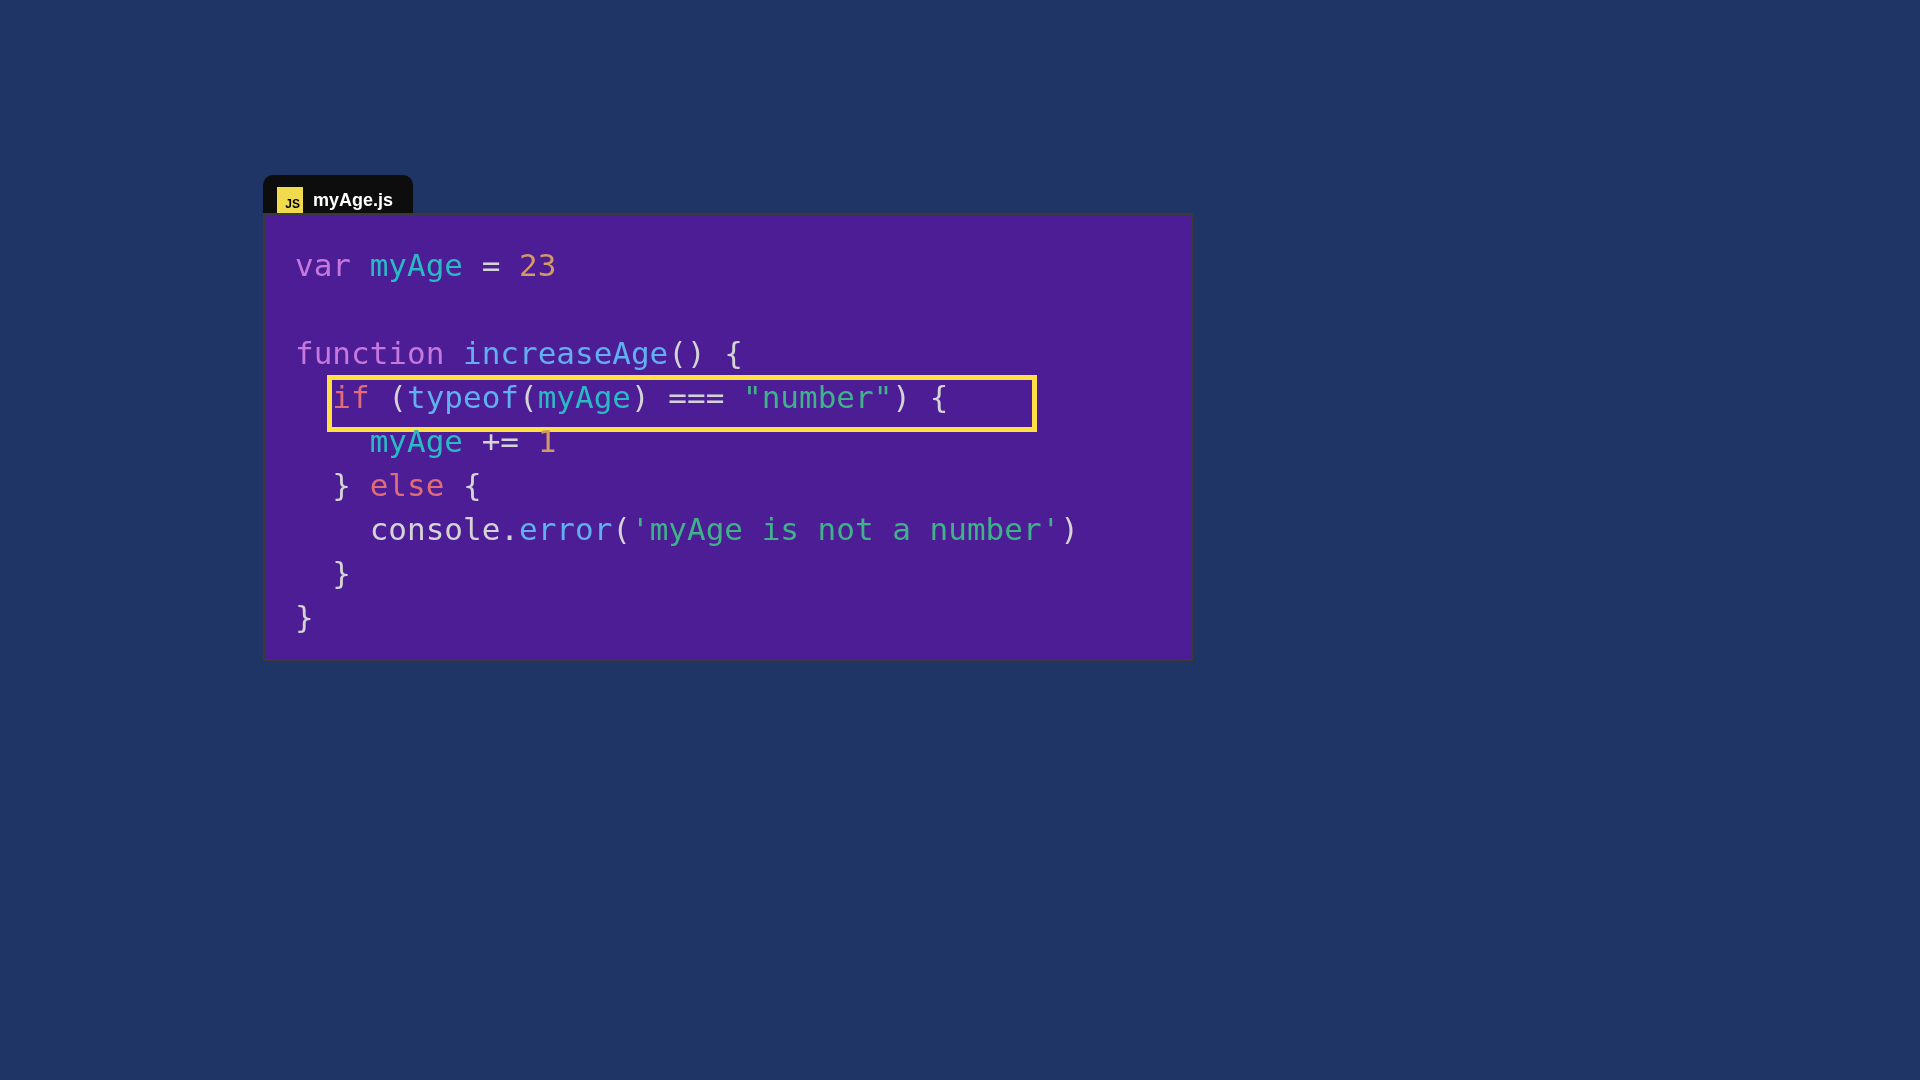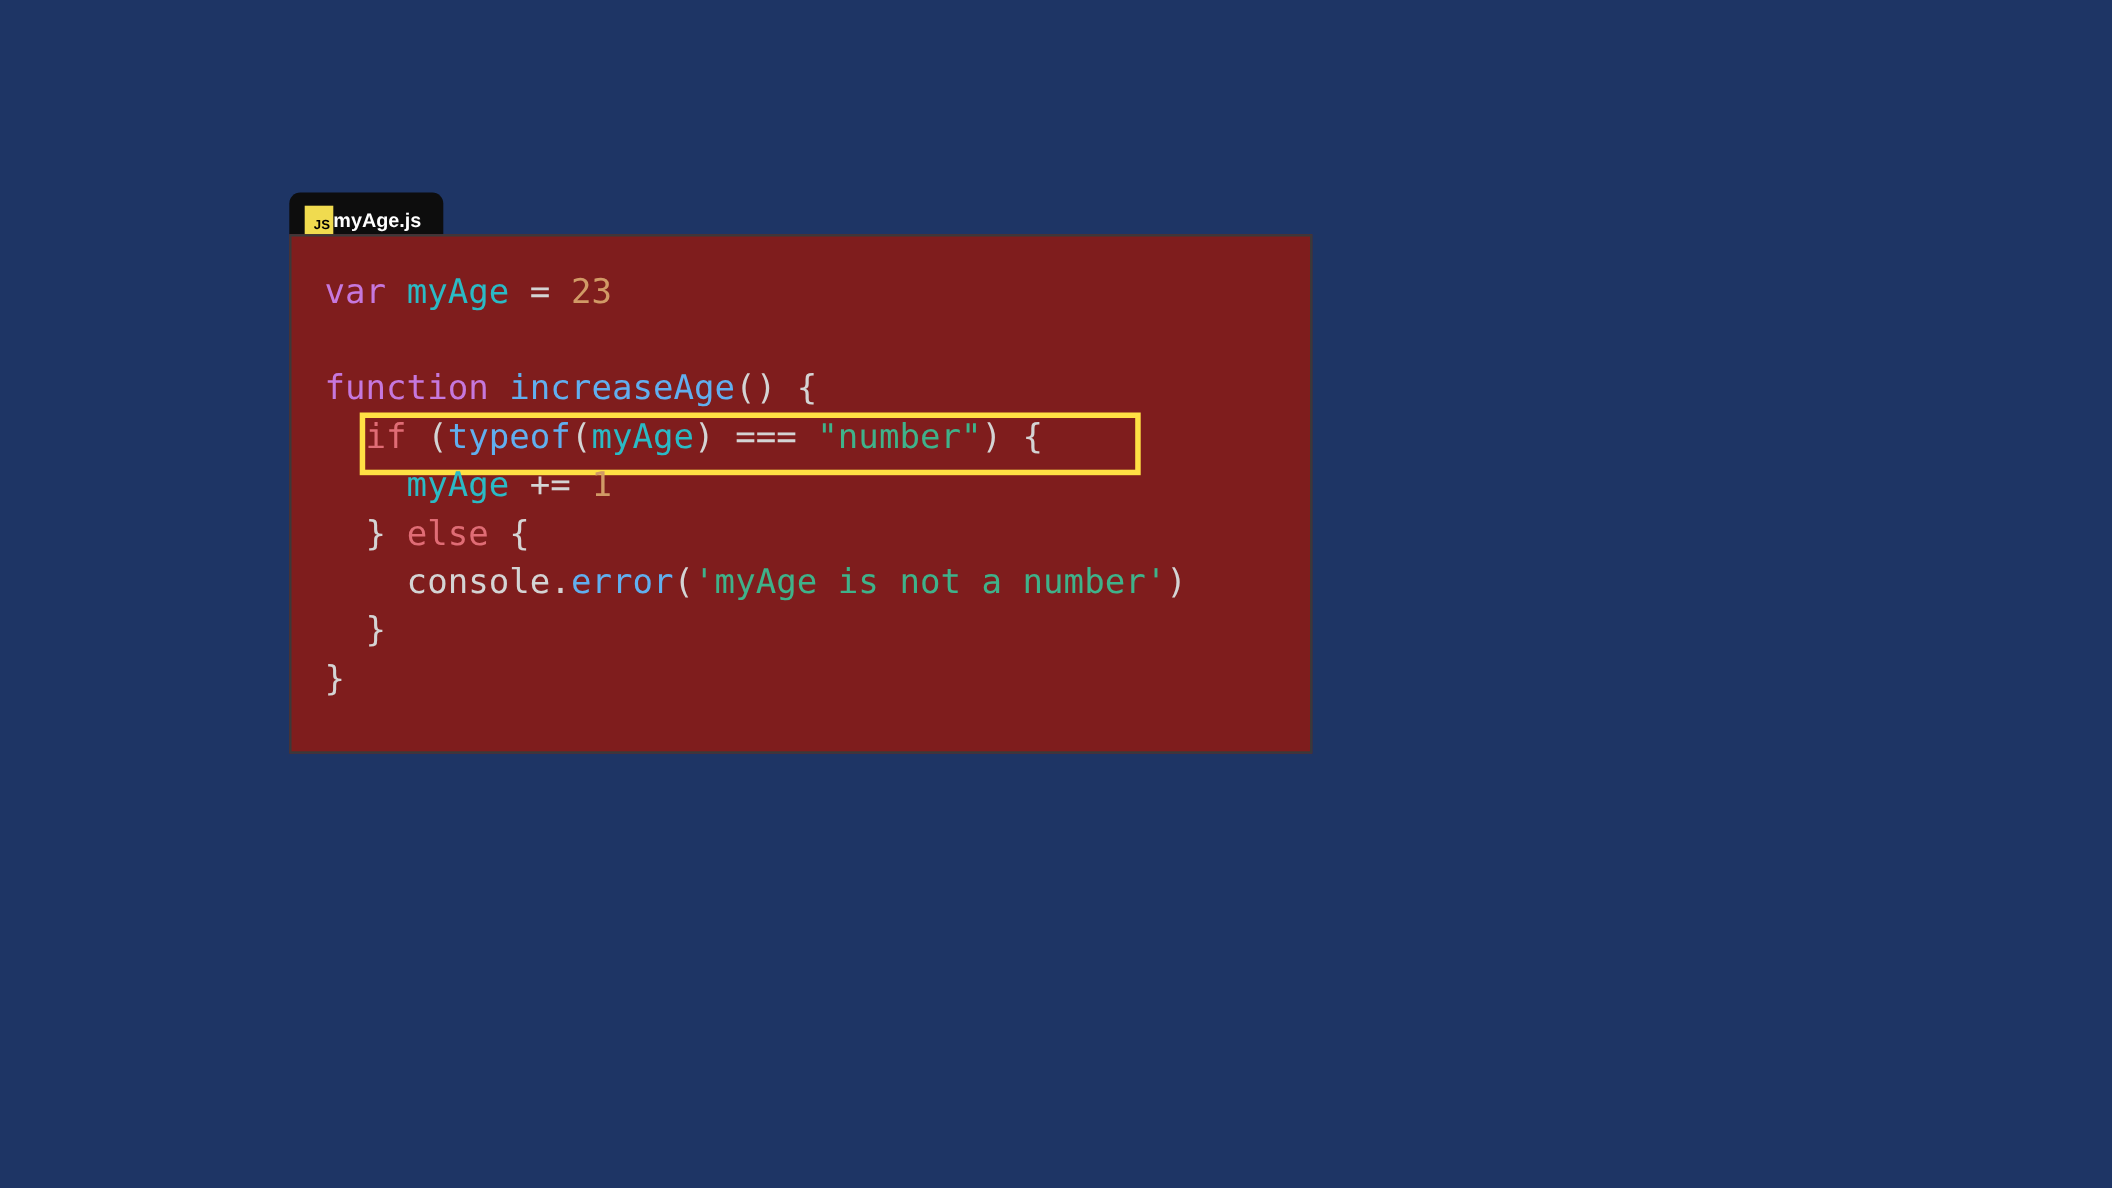--- a/index.html
+++ b/index.html
@@ -18,20 +18,21 @@
   }
   .tab-bar {
     display: flex;
   }
   .tab {
     background: #0d0d0d;
     display: flex;
     align-items: center;
     padding: 12px 20px 0 14px;
     border-radius: 10px 10px 0 0;
+    gap: 10px;
   }
   .js-badge {
     width: 26px;
     height: 26px;
     background: #f0db4f;
     display: flex;
     align-items: flex-end;
     justify-content: flex-end;
     padding: 2px 3px;
     font-family: Arial, sans-serif;
@@ -39,23 +40,23 @@
     font-size: 12px;
     color: #000;
   }
   .tab-label {
     color: #fff;
     font-family: -apple-system, Arial, sans-serif;
     font-weight: 700;
     font-size: 18px;
   }
   .code-area {
-    background: #7f1d1d;
+    background: #4c1d95;
     border: 2px solid #3a3a3a;
-    padding: 28px 30px 44px 30px;
+    padding: 28px 30px 20px 30px;
     position: relative;
   }
   pre {
     font-family: 'Menlo', 'Monaco', 'Consolas', monospace;
     font-size: 31px;
     line-height: 44px;
     color: #d4d4d4;
     white-space: pre;
     position: relative;
     z-index: 2;

